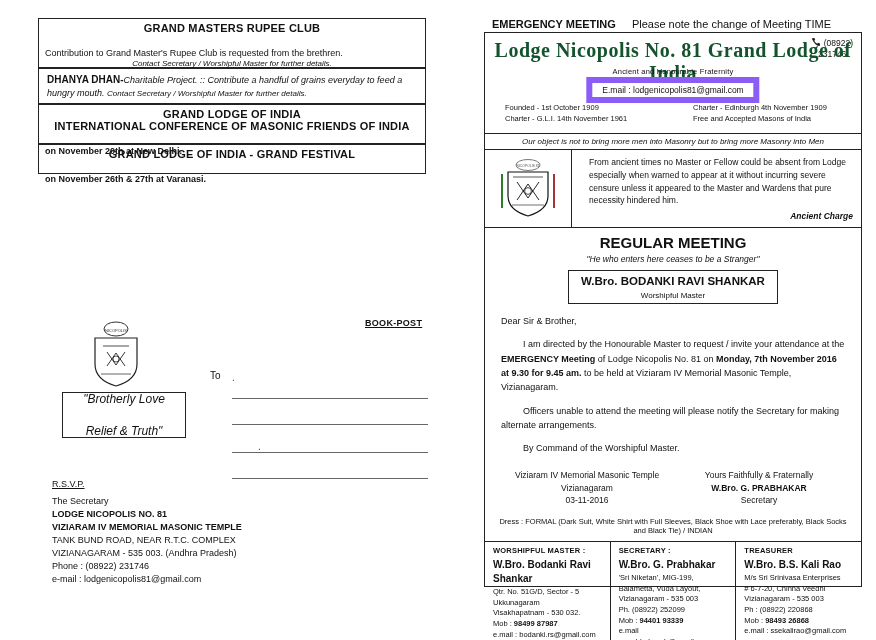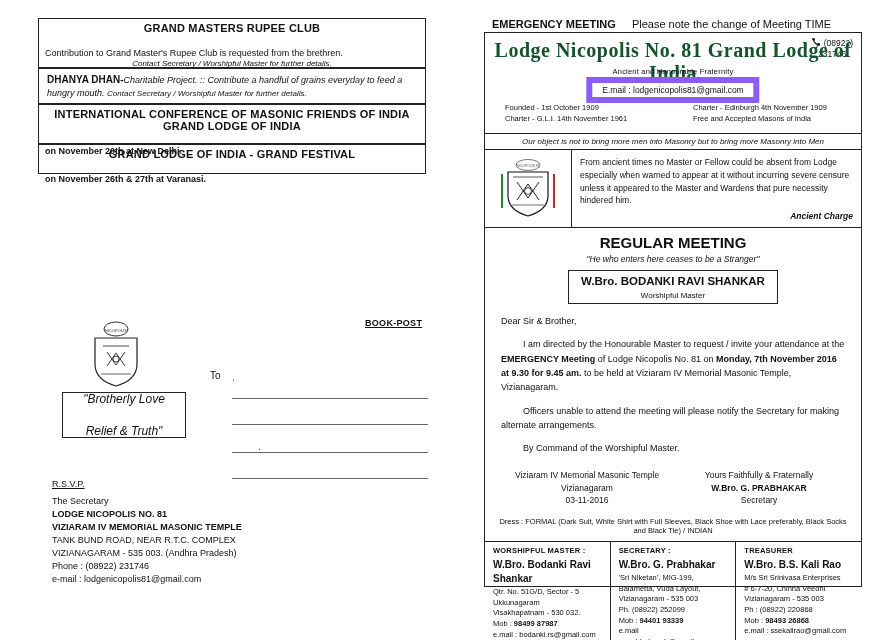--- a/index.html
+++ b/index.html
@@ -48,21 +48,21 @@
   .arcname{position:absolute;left:0;top:6px;width:100%;text-align:center;font-size:20px;font-weight:bold;color:#14532d;font-family:"Liberation Serif",serif;letter-spacing:.5px;}
   .arcsub{position:absolute;left:0;top:34px;width:100%;text-align:center;font-size:7.5px;letter-spacing:.2px;}
   .phone{position:absolute;right:8px;top:4px;text-align:center;font-size:8.5px;line-height:1.3;}
   .emailbox{position:absolute;left:50%;transform:translateX(-50%);top:44px;border:6px solid #8b5cf6;padding:2px 10px;font-size:8.5px;}
   .charters{position:absolute;left:0;top:70px;width:100%;display:flex;font-size:7.5px;line-height:1.45;}
   .charters div{flex:1;padding:0 10px;}
   .charters .r{text-align:left;}
 
   .objstrip{border-top:1px solid #222;border-bottom:1px solid #222;text-align:center;font-size:8px;font-style:italic;padding:3px 0;}
 
-  .chargerow{display:flex;border-bottom:1px solid #222;}
+  .chargerow{display:flex;border-bottom:1px solid #222;gap:9px;}
   .chargeimg{width:86px;border-right:1px solid #222;display:flex;align-items:center;justify-content:center;padding:4px 0;}
   .chargetxt{flex:1;padding:6px 8px 4px 8px;font-size:8.5px;line-height:1.5;}
   .chargetxt .sign{display:block;text-align:right;font-style:italic;font-weight:bold;margin-top:3px;}
 
   .reg{text-align:center;font-size:15px;font-weight:bold;padding:6px 0 3px;}
   .regq{text-align:center;font-size:8.5px;font-style:italic;padding-bottom:6px;}
   .wmbox{margin:0 auto;width:208px;border:1px solid #222;text-align:center;padding:4px 0 3px;}
   .wmbox .nm{font-size:11.5px;font-weight:bold;}
   .wmbox .rl{font-size:8px;margin-top:4px;}
 
@@ -99,22 +99,22 @@
     </div>
 
     <div class="notice" style="left:38px;top:68px;width:388px;height:36px;padding:4px 8px;">
       <div class="dd">
         <span class="hd">DHANYA DHAN-</span><span class="i">Charitable Project. :: Contribute a handful of grains everyday to feed a hungry mouth.</span>
         <span class="i" style="font-size:8px;">Contact Secretary / Worshipful Master for further details.</span>
       </div>
     </div>
 
     <div class="notice" style="left:38px;top:104px;width:388px;height:40px;">
+      <div class="n-title">GRAND LODGE OF INDIA</div>
       <div class="n-title" style="font-size:11px;">INTERNATIONAL CONFERENCE OF MASONIC FRIENDS OF INDIA</div>
-      <div class="n-title">GRAND LODGE OF INDIA</div>
       <div class="n-sub" style="font-weight:bold;">on November 20th at New Delhi.</div>
     </div>
 
     <div class="notice" style="left:38px;top:144px;width:388px;height:30px;">
       <div class="n-title">GRAND LODGE OF INDIA - GRAND FESTIVAL</div>
       <div class="n-sub" style="font-weight:bold;">on November 26th &amp; 27th at Varanasi.</div>
     </div>
 
     <div class="bookpost">BOOK-POST</div>
 

